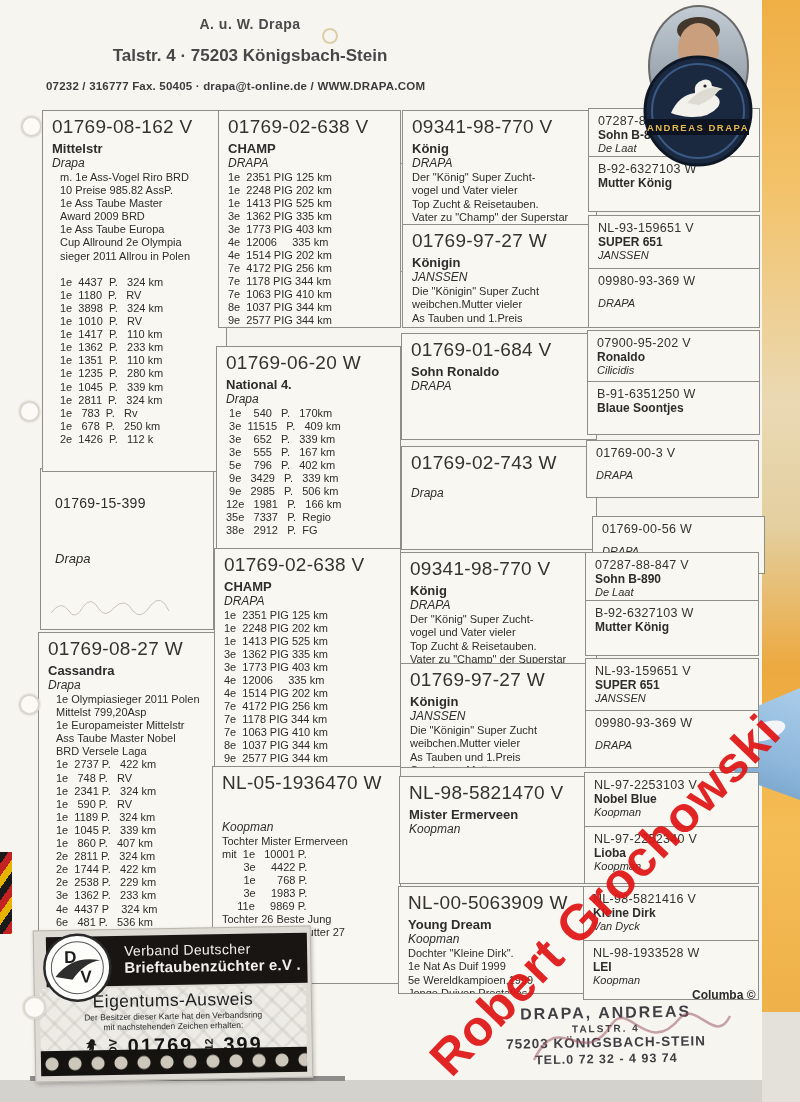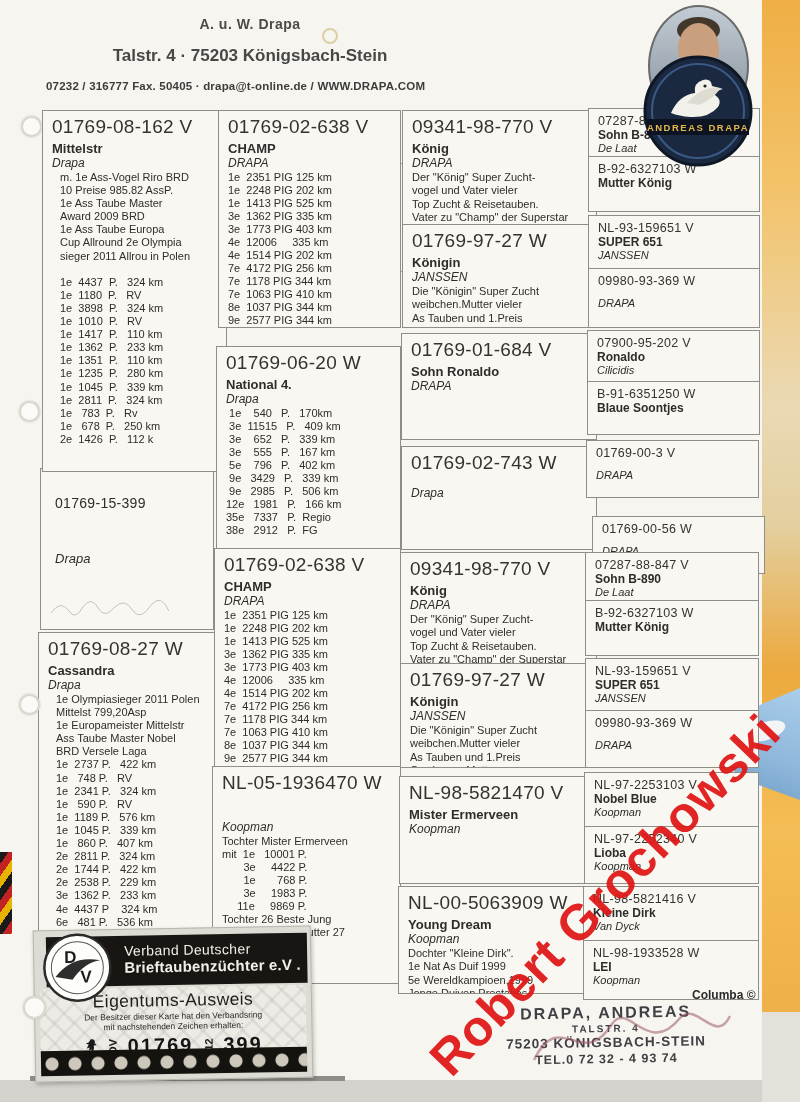--- a/index.html
+++ b/index.html
@@ -230,21 +230,21 @@
     <div class="plines">
         <div class="pline">1e Olympiasieger 2011 Polen</div>
         <div class="pline">Mittelst 799,20Asp</div>
         <div class="pline">1e Europameister Mittelstr</div>
         <div class="pline">Ass Taube Master Nobel</div>
         <div class="pline">BRD Versele Laga</div>
         <div class="pline">1e  2737 P.   422 km</div>
         <div class="pline">1e   748 P.   RV</div>
         <div class="pline">1e  2341 P.   324 km</div>
         <div class="pline">1e   590 P.   RV</div>
-        <div class="pline">1e  1189 P.   576 km</div>
+        <div class="pline">1e  1189 P.   324 km</div>
         <div class="pline">1e  1045 P.   339 km</div>
         <div class="pline">1e   860 P.   407 km</div>
         <div class="pline">2e  2811 P.   324 km</div>
         <div class="pline">2e  1744 P.   422 km</div>
         <div class="pline">2e  2538 P.   229 km</div>
         <div class="pline">3e  1362 P.   233 km</div>
         <div class="pline">4e  4437 P    324 km</div>
         <div class="pline">6e   481 P.   536 km</div>
         <div class="pline">7e   996 P.   179 km</div>
         <div class="pline">17e 1919 P.   536 km</div>

